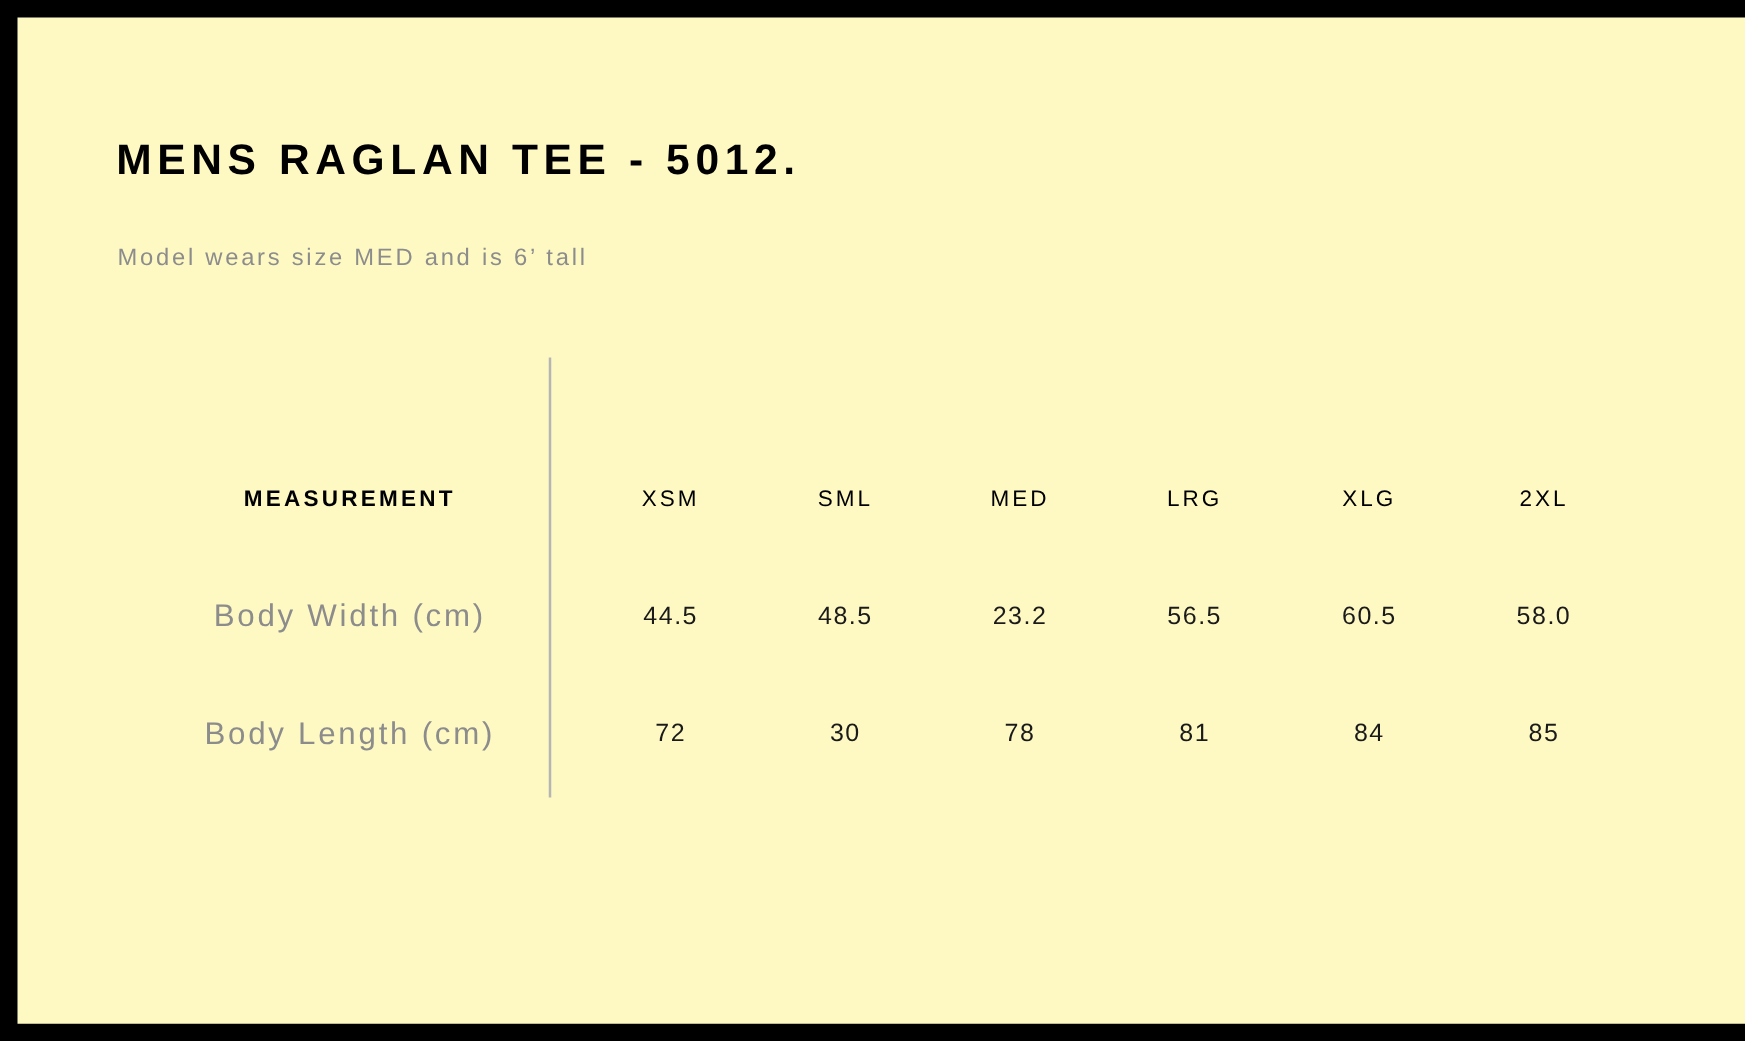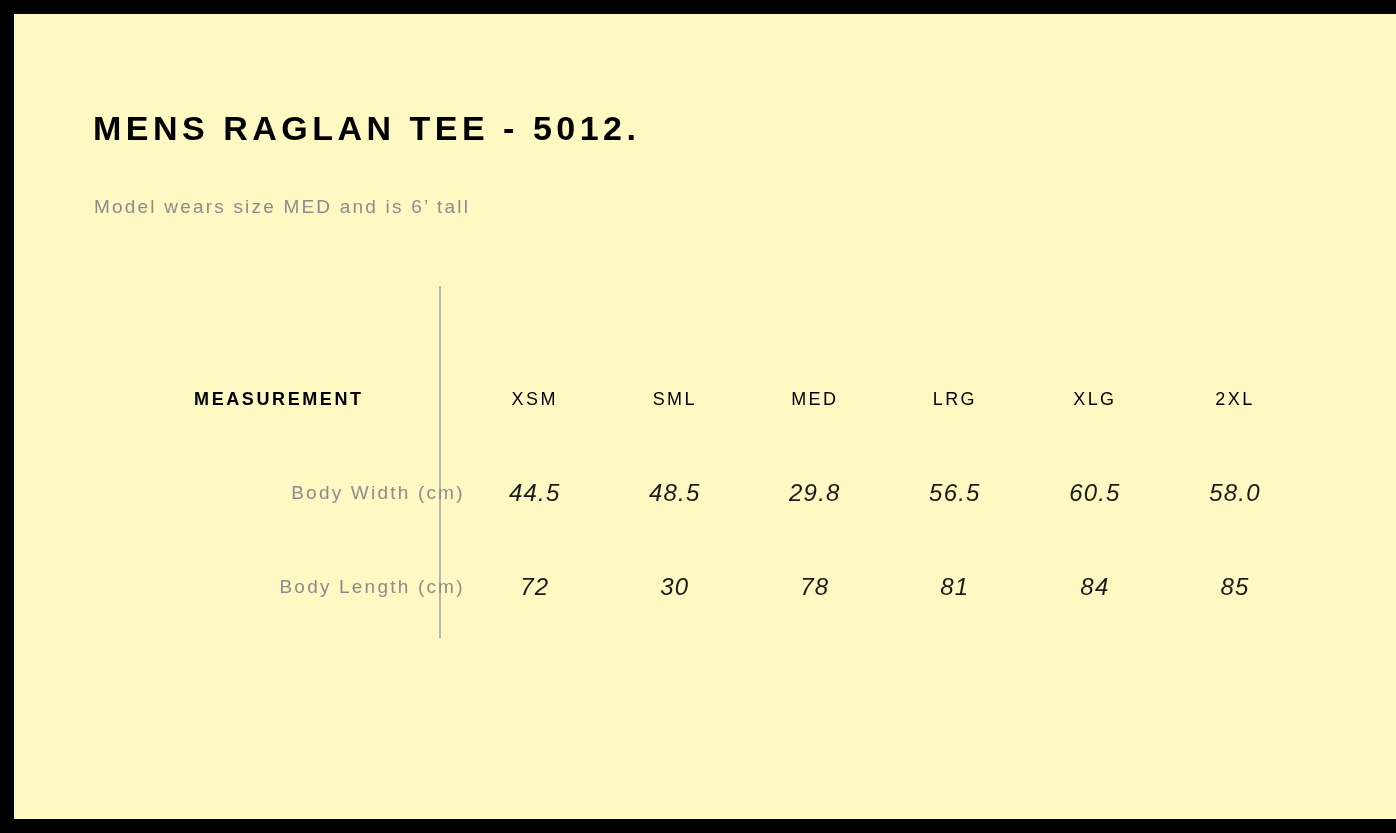--- a/index.html
+++ b/index.html
@@ -77,32 +77,31 @@
   }
   th.head-size {
     font-size: 18px;
     font-weight: normal;
     letter-spacing: 2.4px;
     color: #000000;
     text-align: center;
     width: 144px;
   }
   td.row-label {
-    text-align: right;
-    font-size: 19px;
+    text-align: center;
+    font-size: 25px;
     letter-spacing: 2.2px;
     color: #8c8c8c;
     white-space: nowrap;
   }
   td.cell-value {
     text-align: center;
-    font-size: 24px;
+    font-size: 20px;
     letter-spacing: 1.2px;
     color: #1a1a1a;
-    font-style: italic;
   }
   .footnote {
     position: absolute;
     left: 80px;
     top: 717px;
     font-size: 19px;
     font-style: italic;
     letter-spacing: 1.6px;
     color: #8c8c8c;
     white-space: nowrap;
@@ -129,21 +128,21 @@
           <th class="head-size">LRG</th>
           <th class="head-size">XLG</th>
           <th class="head-size">2XL</th>
         </tr>
       </thead>
       <tbody>
         <tr>
           <td class="row-label">Body Width (cm)</td>
           <td class="cell-value">44.5</td>
           <td class="cell-value">48.5</td>
-          <td class="cell-value">29.8</td>
+          <td class="cell-value">23.2</td>
           <td class="cell-value">56.5</td>
           <td class="cell-value">60.5</td>
           <td class="cell-value">58.0</td>
         </tr>
         <tr>
           <td class="row-label">Body Length (cm)</td>
           <td class="cell-value">72</td>
           <td class="cell-value">30</td>
           <td class="cell-value">78</td>
           <td class="cell-value">81</td>

